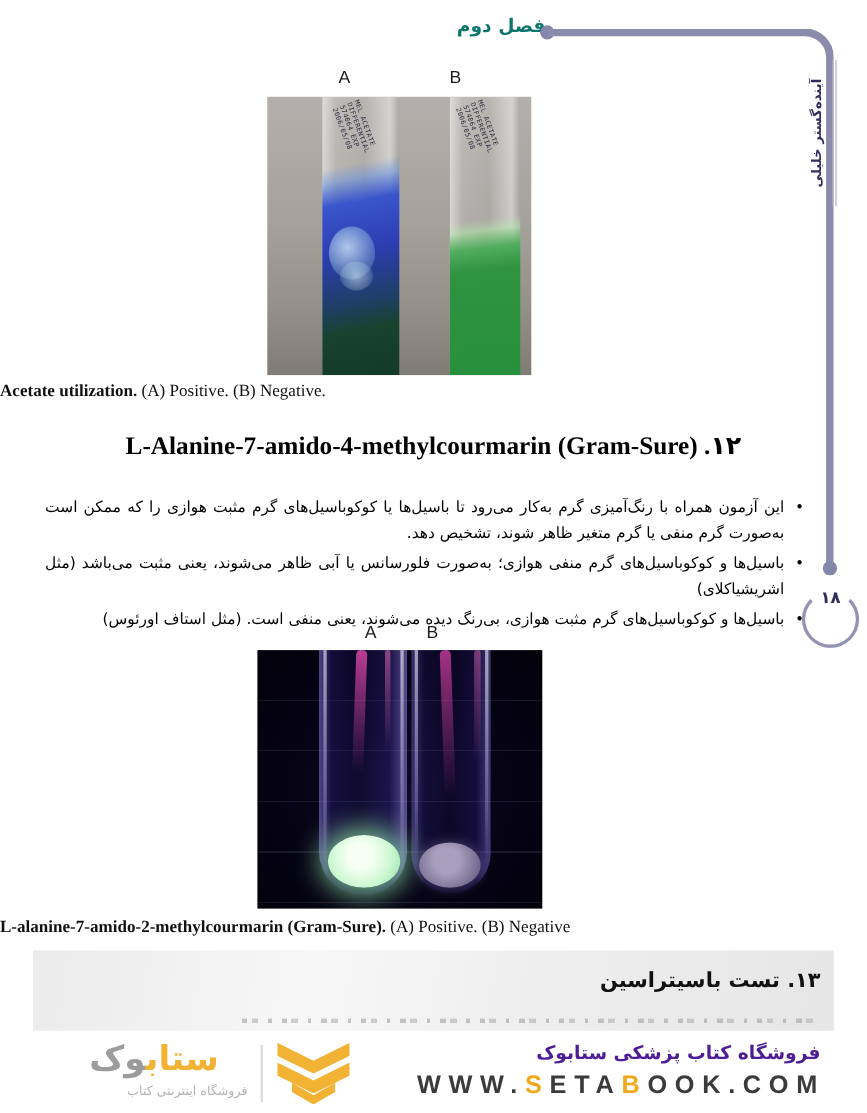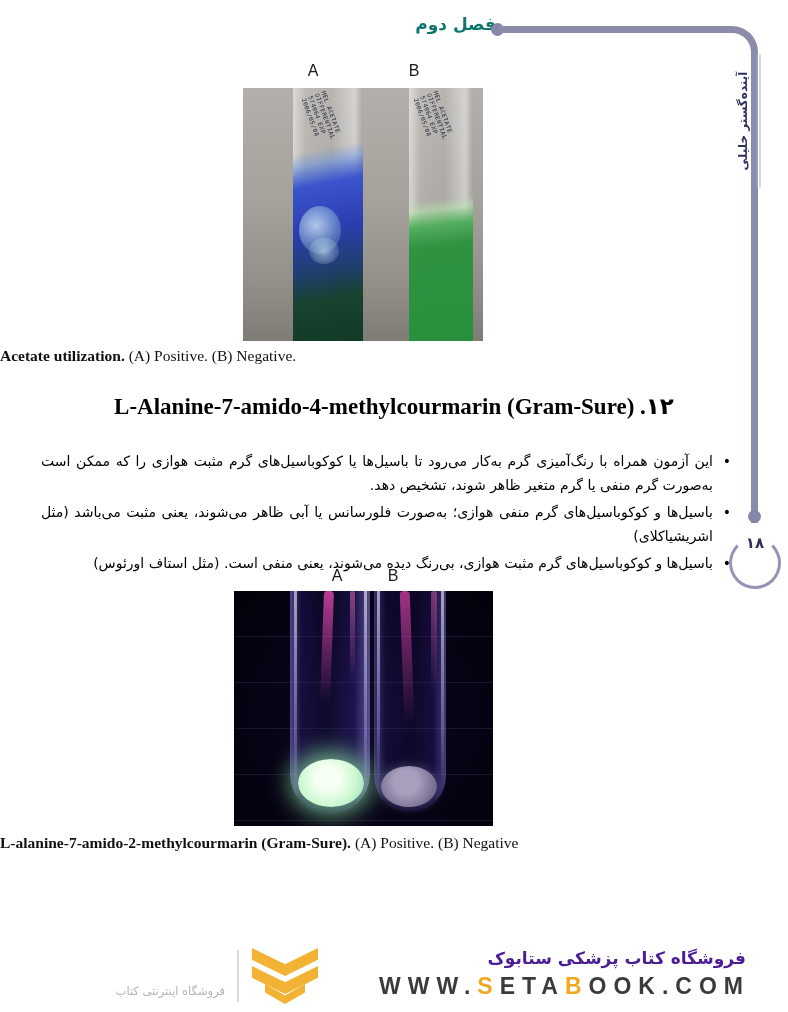--- a/index.html
+++ b/index.html
@@ -184,22 +184,27 @@
     <div class="hl" style="left:130px;height:205px;"></div>
     <div class="hl" style="left:143px;height:200px;"></div>
     <div class="hl" style="left:207px;height:195px;"></div>
     <div class="glowA"></div>
     <div class="glowB"></div>
   </div>
   <div class="abs caption" style="top:834px;">
     <b>L-alanine-7-amido-2-methylcourmarin (Gram-Sure).</b><span> (A) Positive. (B) Negative</span>
   </div>
 
+  <div class="abs band">
+    <div class="heading-13">۱۳. تست باسیتراسین</div>
+    <div class="remnant"></div>
+  </div>
 
   <div class="abs footer">
+    <div class="logo-word"><span class="y">ستاب</span><span class="g">وک</span></div>
     <div class="logo-tagline">فروشگاه اینترنتی کتاب</div>
     <div class="logo-divider"></div>
     <div class="chev c1"></div>
     <div class="chev c2"></div>
     <div class="chev c3"></div>
     <div class="store-title">فروشگاه کتاب پزشکی ستابوک</div>
     <div class="store-url"><span>WWW.</span><span class="y">S</span><span>ETA</span><span class="y">B</span><span>OOK.COM</span></div>
   </div>
 
 </div>

